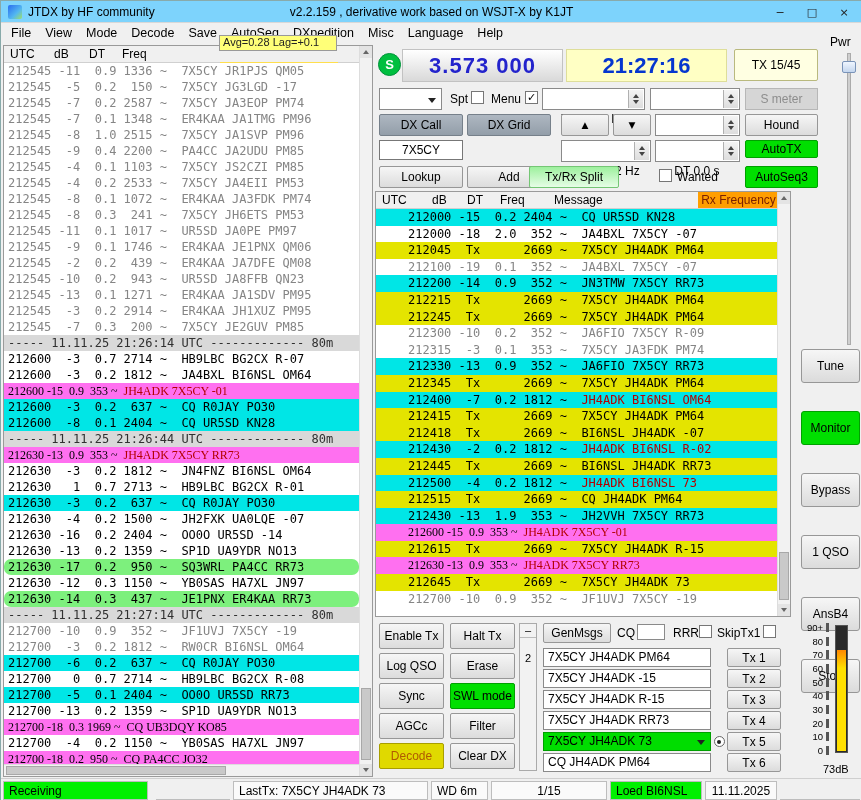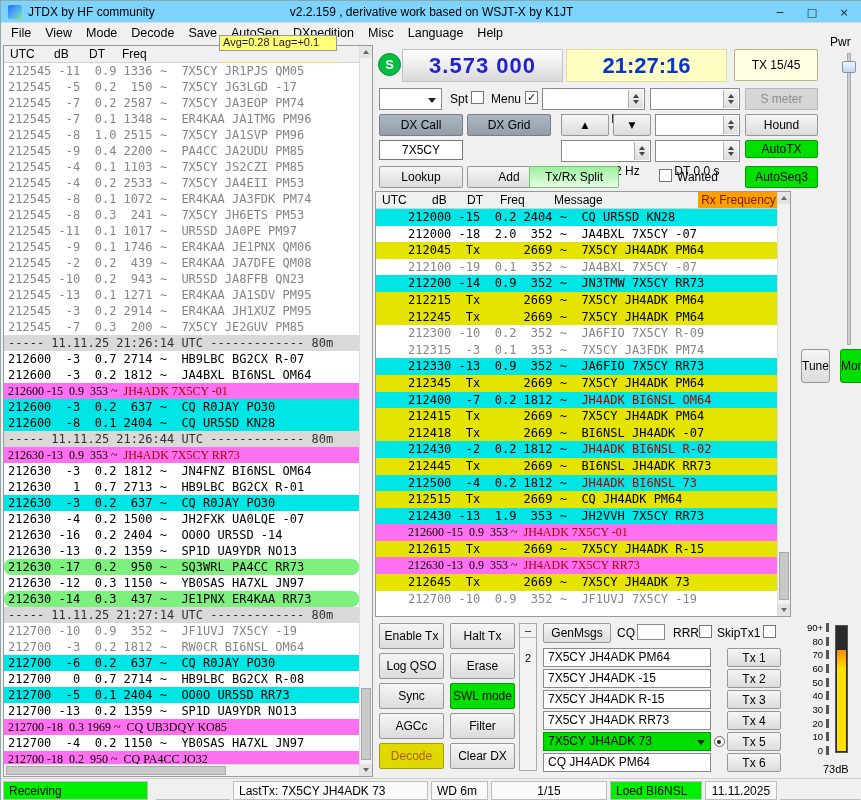--- a/index.html
+++ b/index.html
@@ -102,21 +102,21 @@
           border:1px solid #b7b7b7;color:#8d8d8d;display:flex;align-items:center;justify-content:center;}
   .input{position:absolute;background:#fff;border:1px solid #777;display:flex;
          align-items:center;justify-content:center;font-size:12px;}
 
   .pwr-slider{position:absolute;left:841px;top:52px;width:14px;height:292px;}
   .pwr-track{position:absolute;left:5px;top:0;bottom:0;width:4px;background:#cfcfcf;border:1px solid #ababab;}
   .pwr-handle{position:absolute;left:0;top:8px;width:14px;height:12px;border-radius:2px;
               background:linear-gradient(#f0f6ff,#c4d6ee);border:1px solid #7a93b8;}
 
   
-  .side-buttons{position:absolute;left:800px;top:348px;width:59px;display:flex;flex-direction:row;gap:10px;}
+  .side-buttons{position:absolute;left:800px;top:348px;width:59px;display:flex;flex-direction:column;gap:28px;}
   .side-btn{height:34px;border:1px solid #979797;border-radius:3px;font-size:12px;
             background:linear-gradient(#f6f6f6,#dbdbdb);display:flex;align-items:center;justify-content:center;}
   .side-btn.green{background:#00df00;border-color:#00a000;}
 
   
   .bottom-grid{position:absolute;left:378px;top:622px;width:136px;
                display:grid;grid-template-columns:65px 65px;grid-auto-rows:26px;gap:4px 6px;}
   .bbtn{width:65px;height:26px;}
   .bbtn.green{background:#00df00;border-color:#00a000;}
   .bbtn.decode{background:#e0d900;border-color:#a89e00;color:#b05a00;}

